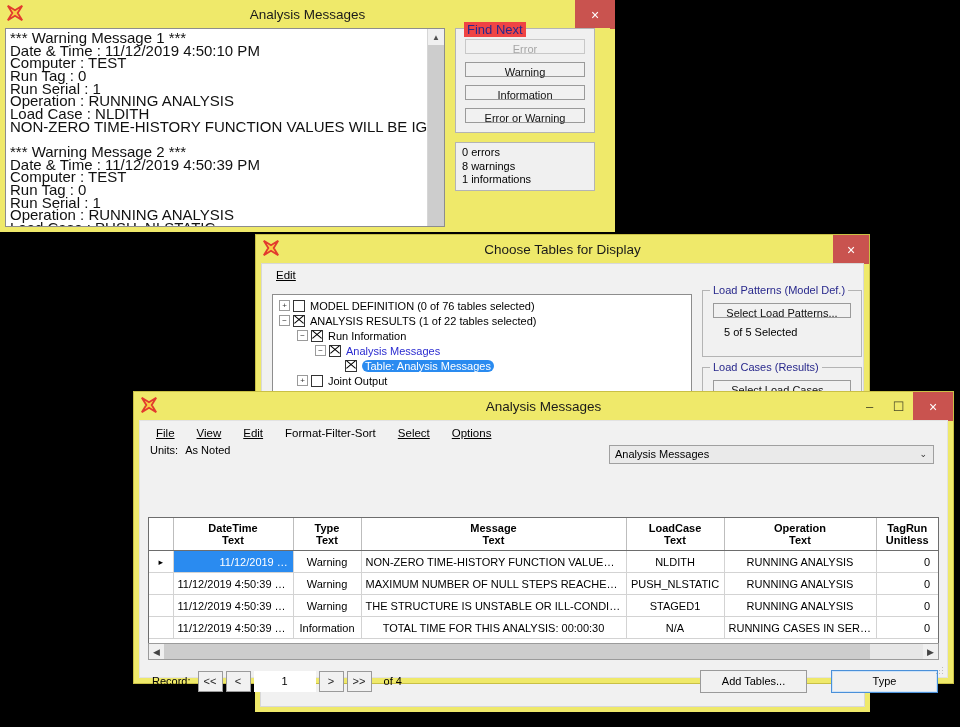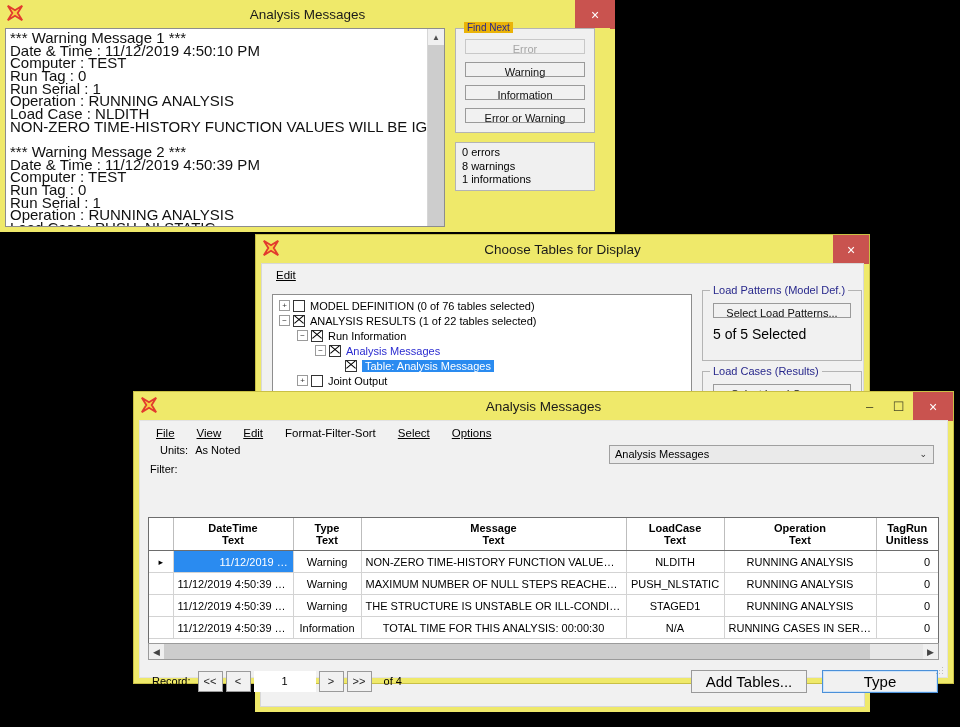--- a/index.html
+++ b/index.html
@@ -44,22 +44,22 @@
     height:16px;background:#f0f0f0;display:flex;align-items:center;justify-content:center;
     font-size:8px;color:#505050;
   }
   .vscroll .thumb{position:absolute;left:0;right:0;top:16px;height:190px;background:#cdcdcd;}
   .rightpanel{position:absolute;left:450px;top:0;width:140px;bottom:0;}
   .groupbox{
     border:1px solid #b4b4b4;background:#f0f0f0;box-sizing:border-box;position:relative;
     padding:10px 9px 9px 9px;
   }
   .groupbox > .gb-title{
-    position:absolute;top:-7px;left:8px;background:#eab308;padding:0 3px;
-    color:#28288c;font-size:10px;
+    position:absolute;top:-7px;left:8px;background:#ef4444;padding:0 3px;
+    color:#28288c;font-size:13px;
   }
   .btn{
     display:block;width:100%;box-sizing:border-box;height:15px;line-height:19px;
     background:#f1f1f1;border:1px solid #9a9a9a;text-align:center;font-size:11px;color:#111;
     margin-bottom:8px;font-family:"Liberation Sans", sans-serif;
   }
   .btn:last-child{margin-bottom:0;}
   .btn.disabled{color:#a6a6a6;background:#f1f1f1;border-color:#c8c8c8;}
   .countbox{
     margin-top:9px;border:1px solid #b4b4b4;background:#f0f0f0;box-sizing:border-box;
@@ -87,38 +87,38 @@
   .cb{
     width:10px;height:10px;border:1px solid #333;background:#fff;margin-right:5px;flex:0 0 auto;
     position:relative;
   }
   .cb.checked::before,.cb.checked::after{
     content:"";position:absolute;left:-1px;top:3.5px;width:12px;height:1px;background:#000;
   }
   .cb.checked::before{transform:rotate(40deg);}
   .cb.checked::after{transform:rotate(-40deg);}
   .tlabel.blue{color:#2b2bd0;}
-  .tlabel.sel{background:#2a8bf0;color:#fff;padding:0 3px;}
+  .tlabel.sel{background:#2a8bf0;color:#fff;padding:0 3px;border-radius:6px;}
   .choose-right{position:absolute;left:440px;top:26px;width:160px;bottom:4px;}
   .gb2{
     border:1px solid #b4b4b4;background:#f1f1f1;box-sizing:border-box;position:relative;
     padding:12px 10px 18px 10px;margin-bottom:10px;
   }
   .gb2 .gb-title{
     position:absolute;top:-7px;left:7px;background:#f1f1f1;padding:0 3px;color:#28288c;font-size:11px;
   }
-  .gb2 .sub{margin-top:5px;font-size:14px;}
+  .gb2 .sub{margin-top:5px;font-size:11px;margin-left:11px;}
   
   #win-table{left:133px;top:391px;width:821px;height:293px;}
   #win-table .body{
     position:absolute;left:5px;top:28px;right:5px;bottom:5px;background:#f1f1f1;border:1px solid #e2e2e2;
     box-sizing:border-box;
   }
   .t-menubar{height:23px;display:flex;align-items:center;padding-left:16px;gap:22px;font-size:11.5px;}
-  .unitsrow{position:relative;height:19px;padding-left:20px;font-size:11px;}
+  .unitsrow{position:relative;height:19px;padding-left:10px;font-size:11px;}
   .filterrow{position:relative;height:16px;padding-left:10px;font-size:11px;}
   .combo{
     position:absolute;right:13px;top:1px;width:325px;height:19px;background:#eaeaea;
     border:1px solid #a0a0a0;box-sizing:border-box;font-size:11px;padding-left:5px;line-height:17px;
   }
   .combo .cv{display:block;}
   .combo .carret{position:absolute;right:6px;top:0;line-height:17px;font-size:9px;color:#333;}
   .grid{
     position:absolute;left:8px;right:8px;top:96px;height:140px;background:#fff;
     border:1px solid #6d6d6d;box-sizing:border-box;overflow:hidden;
@@ -152,22 +152,22 @@
   .navbtn{
     width:25px;height:21px;background:#f1f1f1;border:1px solid #9a9a9a;box-sizing:border-box;
     font-size:11px;line-height:19px;text-align:center;margin-right:3px;color:#222;
   }
   .recinput{
     width:62px;height:21px;border:1px solid #fff;background:#fff;box-sizing:border-box;
     text-align:center;line-height:19px;font-size:11px;margin-right:3px;
   }
   .ofcount{margin-left:9px;font-size:11px;}
   .btn-wide{
-    position:absolute;width:116px;height:23px;background:#f1f1f1;border:1px solid #9a9a9a;
-    box-sizing:border-box;text-align:center;line-height:21px;font-size:15px;
+    position:absolute;width:107px;height:23px;background:#f1f1f1;border:1px solid #9a9a9a;
+    box-sizing:border-box;text-align:center;line-height:21px;font-size:11px;
   }
   #addtables{right:140px;top:1px;}
   #donebtn{right:9px;top:1px;border:1px solid #4a90d9;box-shadow:0 0 0 1px #cfe3f7 inset;}
   .resizer{position:absolute;right:3px;bottom:2px;width:9px;height:9px;opacity:.5;
     background:
       radial-gradient(circle,#8a8a8a 40%,transparent 41%) 0 6px/3px 3px no-repeat,
       radial-gradient(circle,#8a8a8a 40%,transparent 41%) 3px 6px/3px 3px no-repeat,
       radial-gradient(circle,#8a8a8a 40%,transparent 41%) 6px 6px/3px 3px no-repeat,
       radial-gradient(circle,#8a8a8a 40%,transparent 41%) 3px 3px/3px 3px no-repeat,
       radial-gradient(circle,#8a8a8a 40%,transparent 41%) 6px 3px/3px 3px no-repeat,
@@ -360,23 +360,20 @@
       <span><u>Options</u></span>
     </div>
 
     <div class="unitsrow">
       <span>Units:</span>
       <span style="margin-left:4px;">As Noted</span>
       <span class="combo">
         <span class="cv">Analysis Messages</span>
         <span class="carret">⌄</span>
       </span>
-    </div>
-    <div class="filterrow">
-      <span>Filter:</span>
     </div>
 
     <div class="grid">
       <table class="dg">
         <colgroup>
           <col style="width:24px">
             <col style="width:120px">
             <col style="width:68px">
           <col>
             <col style="width:98px">

